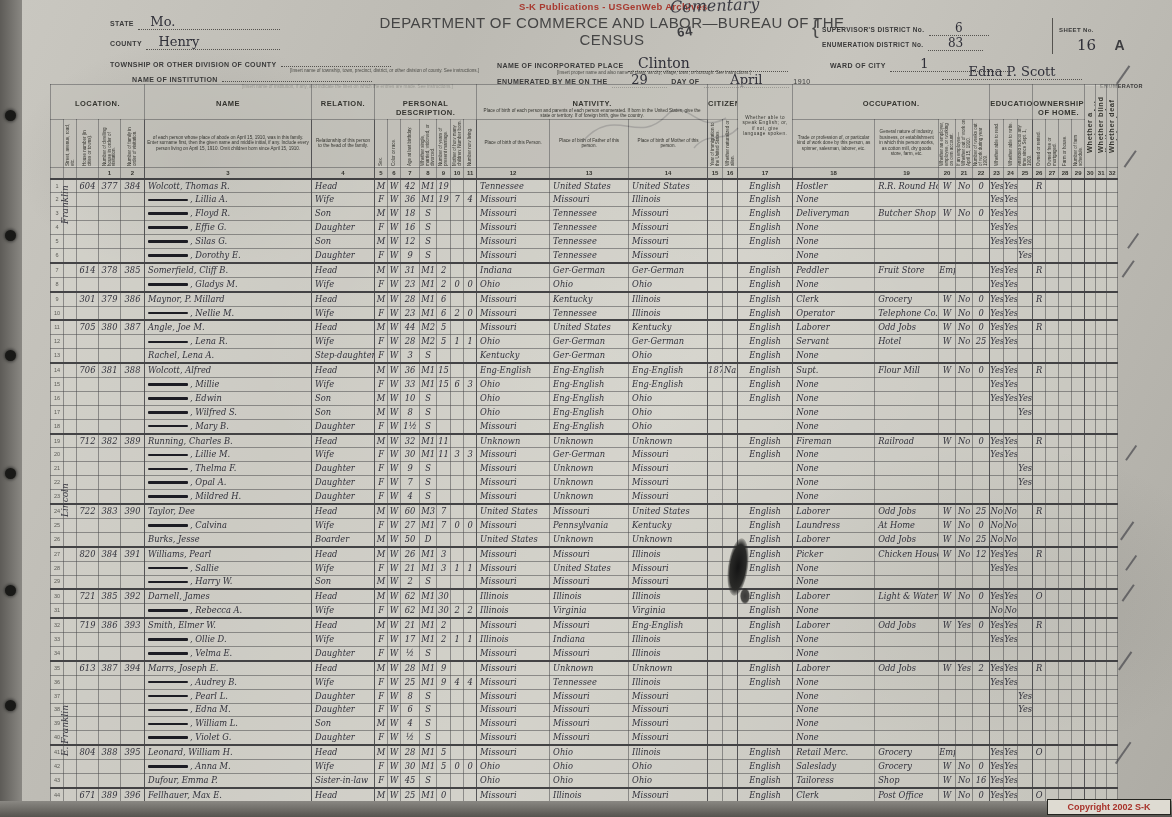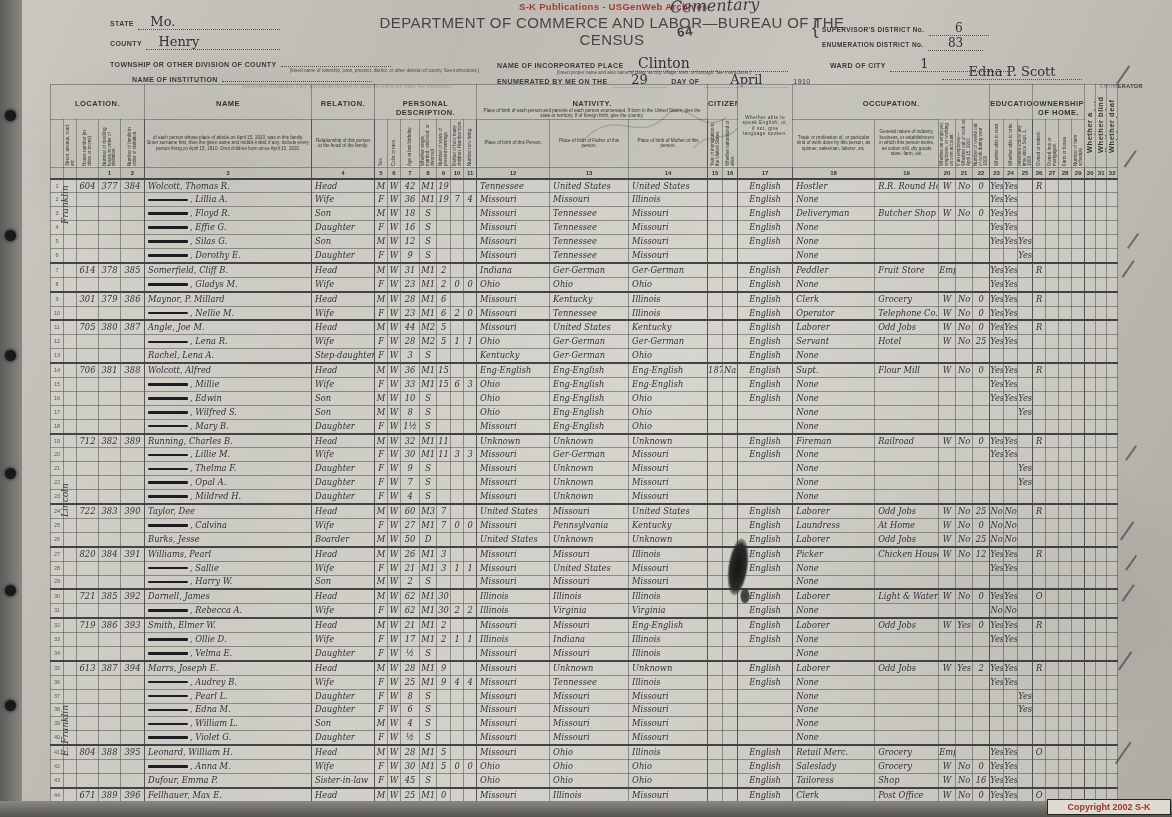--- a/index.html
+++ b/index.html
@@ -121,20 +121,25 @@
 
   <div class="fld" style="left:790px;top:16px;"><span class="brace">{</span></div>
   <div class="fld" style="left:800px;top:18px;width:220px;">
     <span class="lab" style="font-size:6.5px;">SUPERVISOR'S DISTRICT No.</span>
     <span class="hw-val dotted" style="display:inline-block;width:60px;font-size:12px;text-align:center;">6</span>
   </div>
   <div class="fld" style="left:800px;top:33px;width:220px;">
     <span class="lab" style="font-size:6.5px;">ENUMERATION DISTRICT No.</span>
     <span class="hw-val dotted" style="display:inline-block;width:55px;font-size:12px;text-align:center;">83</span>
   </div>
+  <div class="fld" style="left:1030px;top:18px;width:112px;border-left:1px solid #55534f;padding-left:6px;">
+    <span class="lab" style="font-size:6px;">SHEET No.</span><br>
+    <span class="hw-val" style="font-size:15px;padding-left:18px;">16</span>
+    <span style="font-size:14px;font-weight:bold;color:#3d3d40;padding-left:14px;">A</span>
+  </div>
 
   <svg class="scrawl" width="170" height="52">
     <path d="M8,42 C42,4 62,46 92,16 C112,-6 122,36 152,18 M120,48 C135,30 150,44 164,28" stroke="#3a3a42" stroke-width="1.5" fill="none" opacity="0.8"></path>
   </svg>
 
   <table class="census">
       <colgroup>
         <col style="width: 13px;">
         <col style="width: 13px;">
         <col style="width: 22px;">

